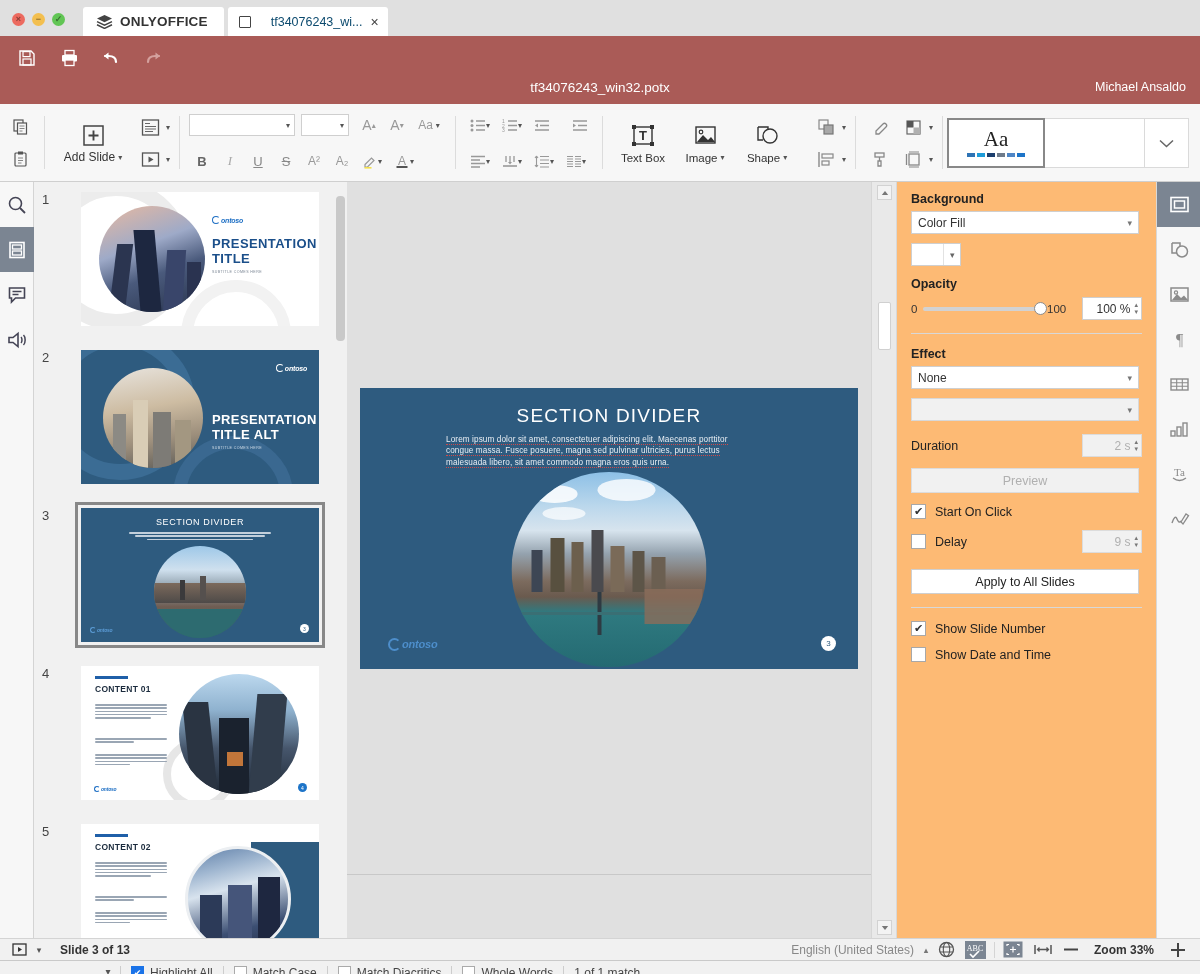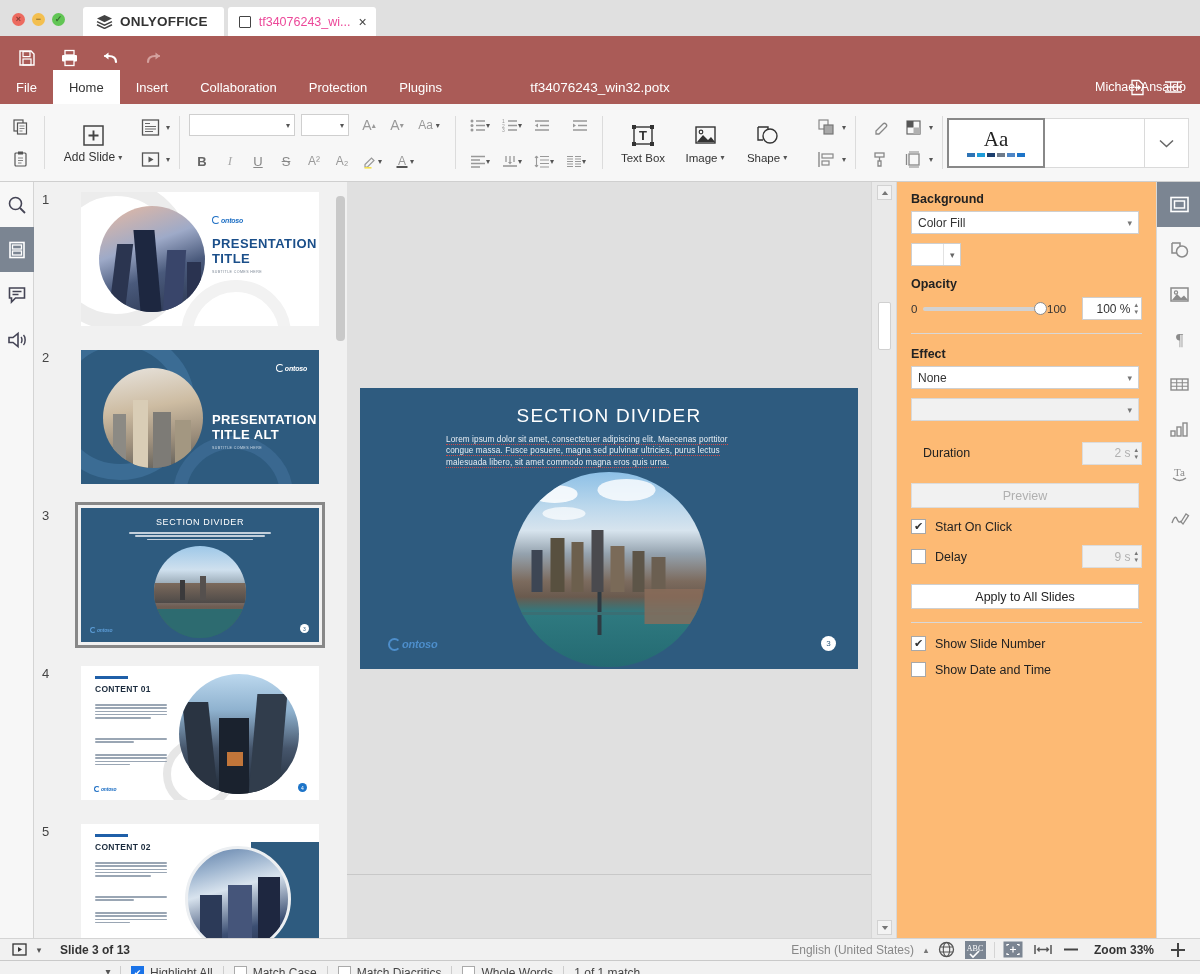--- a/index.html
+++ b/index.html
@@ -30,22 +30,22 @@
     border-radius: 3px 3px 0 0;
   }
   .brandtab .logo { width: 17px; height: 15px; position: relative; }
   .brandname { font-size: 13.5px; font-weight: bold; letter-spacing: .2px; color: #333; }
   .doctab {
     height: 29px; background: #fff; display: flex; align-items: center;
     gap: 8px; padding: 0 9px 0 11px; border-radius: 3px 3px 0 0;
     margin-left: 4px; max-width: 170px;
   }
   .doctab .ficon { width: 12px; height: 12px; border: 1.6px solid #444; border-radius: 1px; }
-  .doctab .tname { font-size: 12.5px; color: #ec4899; white-space: nowrap;
-                   overflow: hidden; text-overflow: clip; max-width: 112px; }
+  .doctab .tname { font-size: 12.5px; color: #0c4a6e; white-space: nowrap;
+                   overflow: hidden; text-overflow: clip; max-width: 112px; margin-left: 12px; }
   .doctab .tclose { font-size: 14px; color: #444; line-height: 1; cursor: pointer; }
 
   
   .header {
     position: absolute; left: 0; top: 36px; width: 1200px; height: 68px;
     background: #aa5b57;
   }
   .qbar { display: flex; align-items: center; gap: 4px; padding: 6px 0 0 8px; height: 38px; }
   .qbtn { width: 38px; height: 30px; display: flex; align-items: center;
           justify-content: center; cursor: pointer; }
@@ -346,41 +346,20 @@
         <svg width="20" height="16" viewBox="0 0 20 16">
             <path d="M5 12c0-4 3.2-6 7.5-6H16" fill="none" stroke="#d4a19e" stroke-width="2.2" stroke-linecap="round"></path>
             <path d="M12.5 2.5 17 6l-4.5 3.5z" fill="#d4a19e"></path>
           </svg>
       </div>
     </div>
     <div class="doctitle">tf34076243_win32.potx</div>
     <div class="username">Michael Ansaldo</div>
   </div>
 
-  <div class="menubar">
-    <div class="mtab">File</div>
-    <div class="mtab active">Home</div>
-    <div class="mtab">Insert</div>
-    <div class="mtab">Collaboration</div>
-    <div class="mtab">Protection</div>
-    <div class="mtab">Plugins</div>
-    <div class="menuright">
-      <div class="mbtn">
-        <svg width="17" height="17" viewBox="0 0 17 17">
-            <path d="M3 1.5h7l4 4v10H3z" fill="none" stroke="#fff" stroke-width="1.3"></path>
-            <path d="M6 8.5h5M9 6.5l2.2 2-2.2 2" fill="none" stroke="#fff" stroke-width="1.3"></path>
-          </svg>
-      </div>
-      <div class="mbtn">
-        <svg width="19" height="14" viewBox="0 0 19 14">
-            <path d="M1 2h17M1 7h17M1 12h17" stroke="#fff" stroke-width="1.6"></path>
-          </svg>
-      </div>
-    </div>
-  </div>
 
   <div class="ribbon">
 
     <div class="rgroup">
       <div class="rcol">
         <div class="ricon sq">
           <svg width="17" height="17" viewBox="0 0 17 17">
               <rect x="1" y="1" width="9" height="11" fill="none" stroke="#555" stroke-width="1.2"></rect>
               <rect x="4.5" y="4" width="9" height="11" fill="#f7f7f7" stroke="#555" stroke-width="1.2"></rect>
               <path d="M6.5 7h5M6.5 9.5h5M6.5 12h3" stroke="#777" stroke-width=".9"></path>
@@ -934,21 +913,21 @@
     <div class="psel">
       <span>None</span>
       <span class="c">▾</span>
     </div>
     <div class="psel dis" style="margin-top:9px">
       <span></span>
       <span class="c">▾</span>
     </div>
 
     <div style="display:flex;align-items:center;justify-content:space-between;margin-top:13px">
-      <span class="plabel plain" style="margin:12px">Duration</span>
+      <span class="plabel plain" style="margin:0">Duration</span>
       <span class="spin dis">
         <span>2 s</span>
         <span class="arrows">
             <span>▴</span>
             <span>▾</span>
           </span>
       </span>
     </div>
 
     <div class="previewbtn" style="margin-top:11px">Preview</div>

